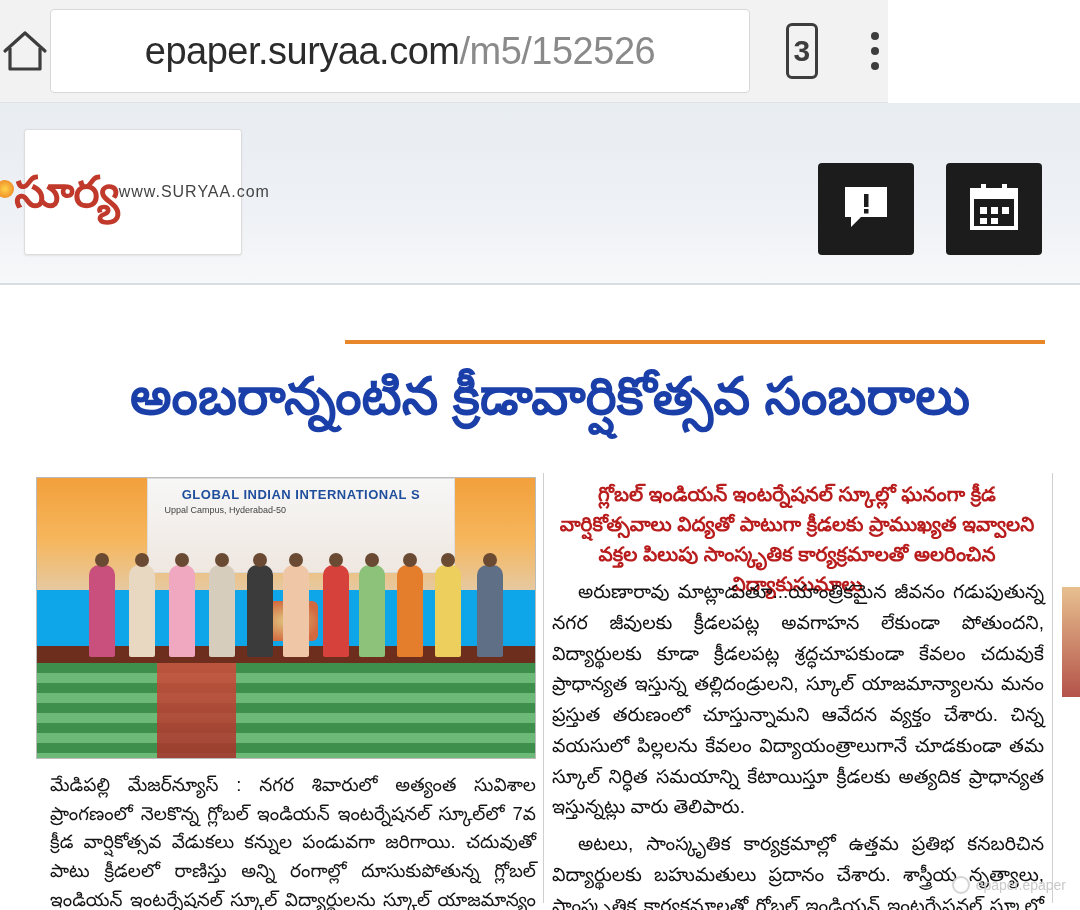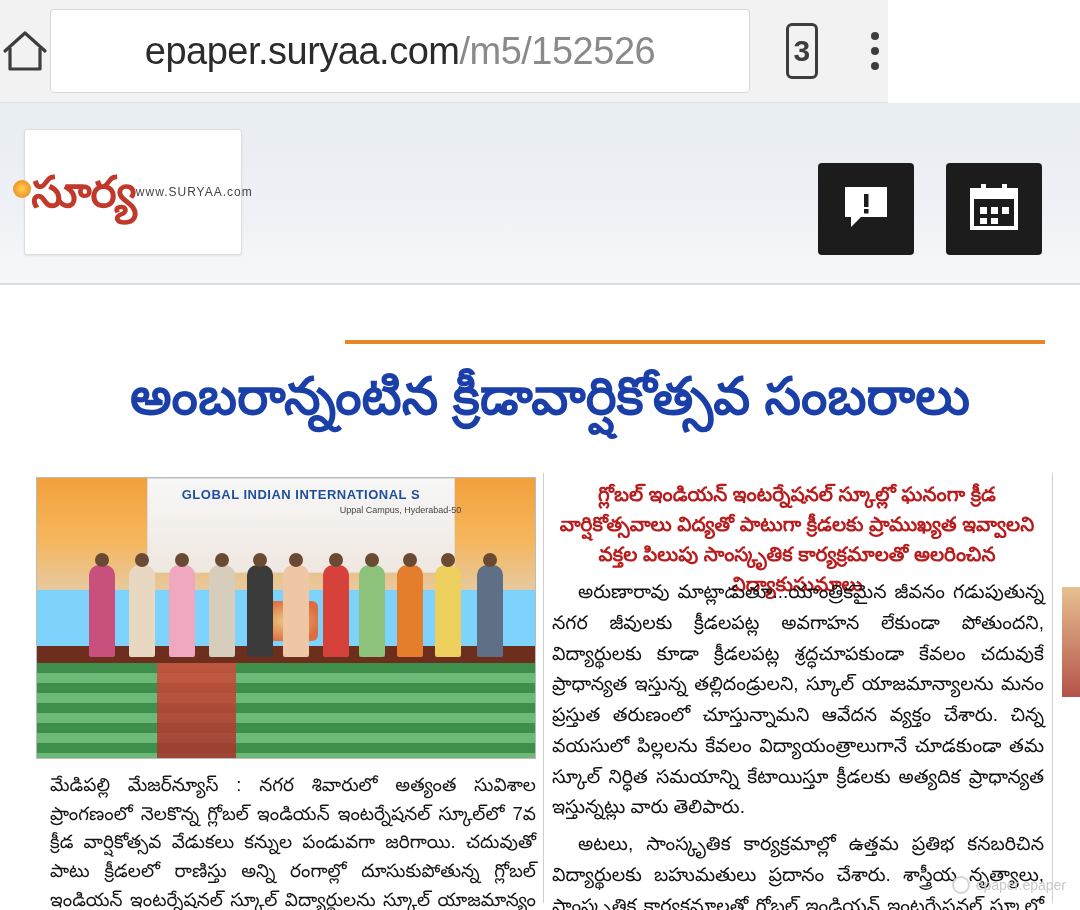--- a/index.html
+++ b/index.html
@@ -92,21 +92,21 @@
     width: 18px; height: 18px; border-radius: 50%;
     background: radial-gradient(circle, #ffd24a 0%, #f0932b 70%);
     margin: 0 auto;
   }
   .logo-word {
     font-size: 44px; font-weight: bold; color: #c0392b;
     letter-spacing: -1px; line-height: 1;
     font-family: "Liberation Sans", sans-serif;
   }
   .logo-url {
-    font-size: 12px; color: #444; letter-spacing: 1px; 
+    font-size: 16px; color: #444; letter-spacing: 1px; 
   }
   .page-indicator {
     position: absolute; left: 652px; top: 152px;
     transform: translateY(-100%);
     width: 138px; height: 92px;
     background: #e2e8ee;
     border: 1px solid #cfd7de;
     border-radius: 4px;
     display: flex; align-items: center; justify-content: center;
     font-size: 36px; color: #4b5a66;
@@ -157,39 +157,39 @@
     line-height: 1.15;
     font-family: "Liberation Sans", sans-serif;
   }
 
   
   .photo {
     position: absolute; left: 36px; top: 190px;
     width: 500px; height: 282px;
     border: 1px solid #bbb;
     overflow: hidden;
-    background: #7dd3fc;
+    background: #0ea5e9;
   }
   .ph-sky {
     position: absolute; left: 0; top: 0; width: 100%; height: 40%;
     background: linear-gradient(180deg, #f2a03c 0%, #f6b65c 55%, #e6c9a0 100%);
   }
   .ph-banner {
     position: absolute; left: 22%; top: 0; width: 62%; height: 34%;
     background: linear-gradient(180deg, #f7f7f7 0%, #efe7e0 100%);
     border: 1px solid #ddd;
   }
   .ph-banner-t1 {
     position: absolute; top: 8px; left: 0; width: 100%;
     text-align: center; font-size: 13px; font-weight: bold; color: #1f4e9c;
     letter-spacing: 0.5px;
   }
   .ph-banner-t2 {
-    position: absolute; top: 26px; left: 7px; width: 100%;
-    text-align: right; font-size: 9px; color: #444;
+    position: absolute; top: 26px; left: 17px; width: 100%;
+    text-align: left; font-size: 9px; color: #444;
   }
   .ph-logo {
     position: absolute; left: 50%; top: 44%; transform: translateX(-50%);
     width: 64px; height: 40px;
     background: radial-gradient(ellipse at center, #f7c873 0%, #e8622b 75%);
     border-radius: 6px; opacity: 0.9;
   }
   .ph-stage {
     position: absolute; left: 0; bottom: 34%; width: 100%; height: 6%;
     background: #6d2e1e;

